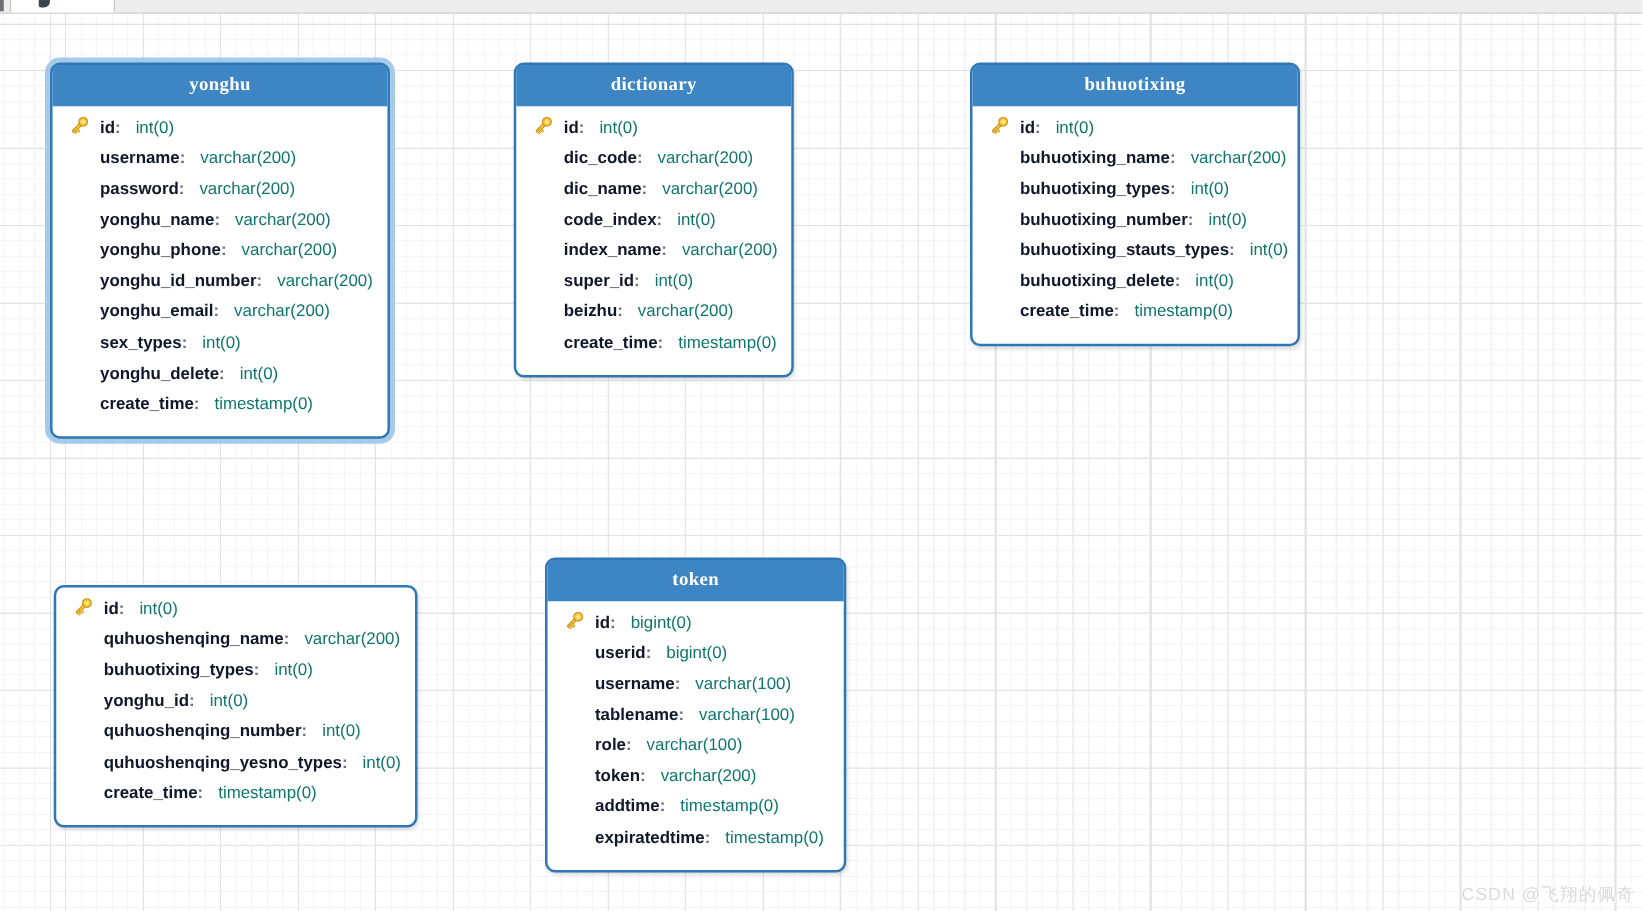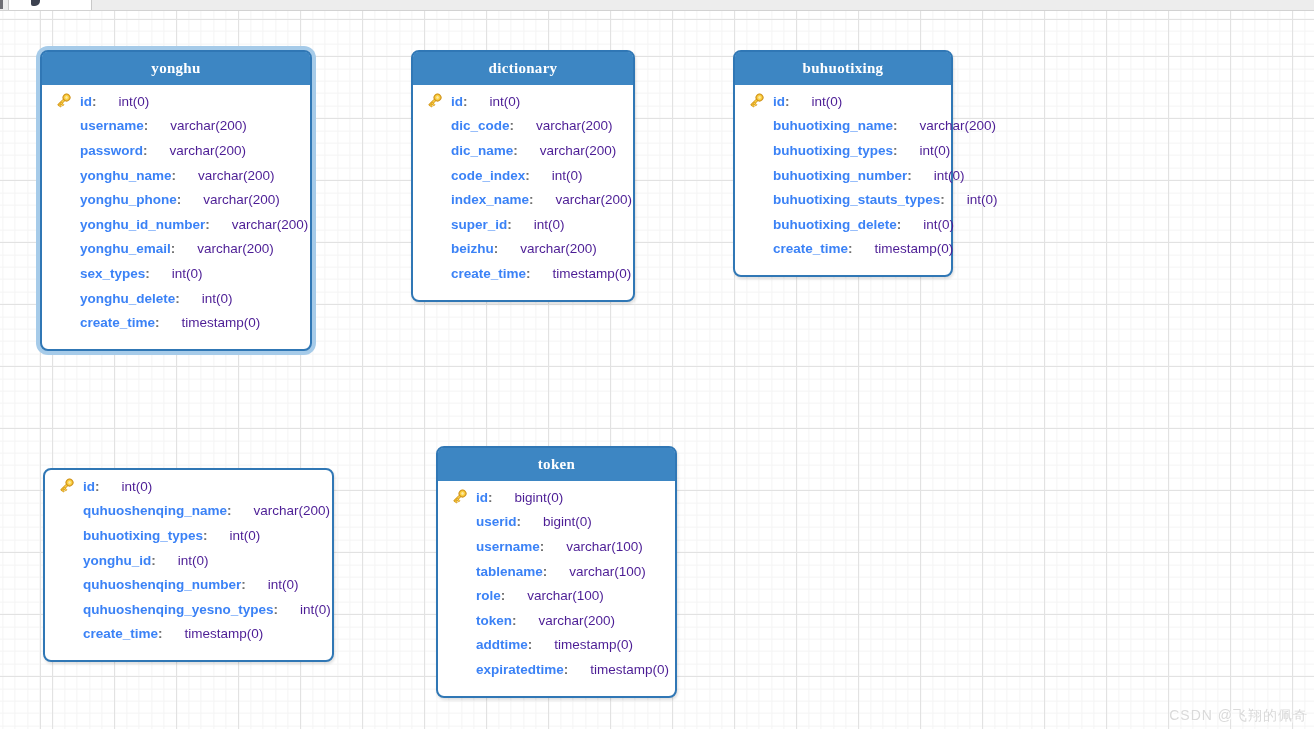--- a/index.html
+++ b/index.html
@@ -55,23 +55,23 @@
     letter-spacing:0.3px;
     font-family:Liberation Serif, serif;
   }
   .entity-rows{padding:4px 6px 14px 12px;}
   .field-row{
     height:24.6px;display:flex;align-items:center;
     font-size:13.5px;white-space:nowrap;
   }
   .key-icon{width:18px;height:18px;flex:0 0 18px;margin-right:8px;}
   .key-icon.hidden{visibility:hidden;}
-  .field-name{color:#3b82f6;font-weight:600;}
+  .field-name{color:#0f172a;font-weight:600;}
   .field-name::after{content:":";color:#6f6f6f;font-weight:600;}
-  .field-type{color:#4c1d95;margin-left:22px;font-weight:400;}
+  .field-type{color:#0f766e;margin-left:12px;font-weight:400;}
   
   .watermark{
     position:absolute;right:6px;bottom:4px;
     font-size:14px;color:#dadada;
     text-shadow:1px 1px 0 #ffffff;
     letter-spacing:1px;
     pointer-events:none;
     margin-top:12px;
   }
 </style>
@@ -324,21 +324,21 @@
         <rect x="8.2" y="13.6" width="3.4" height="1.5" rx="0.5" fill="#fbcf3f" stroke="#cf9118" stroke-width="0.7"></rect>
         <circle cx="9" cy="4" r="3.4" fill="#fbcf3f" stroke="#cf9118" stroke-width="1.1"></circle>
         <circle cx="9" cy="4" r="1.3" fill="#fde9a8"></circle>
       </g>
     </svg>
     <span class="field-name">create_time</span>
     <span class="field-type">timestamp(0)</span>
   </div>
         </div>
   </div>
-      <div class="entity" style="left: 733px; top: 40px; width: 220px;">
+      <div class="entity" style="left: 776px; top: 40px; width: 264px;">
     <div class="entity-title">buhuotixing</div>
     <div class="entity-rows">
           <div class="field-row">
     <svg class="key-icon" viewBox="0 0 18 18">
       <g transform="rotate(45 9 9)">
         <rect x="7.9" y="6.5" width="2.2" height="9" rx="1" fill="#fbcf3f" stroke="#cf9118" stroke-width="0.9"></rect>
         <rect x="8.2" y="11" width="4.2" height="1.6" rx="0.5" fill="#fbcf3f" stroke="#cf9118" stroke-width="0.7"></rect>
         <rect x="8.2" y="13.6" width="3.4" height="1.5" rx="0.5" fill="#fbcf3f" stroke="#cf9118" stroke-width="0.7"></rect>
         <circle cx="9" cy="4" r="3.4" fill="#fbcf3f" stroke="#cf9118" stroke-width="1.1"></circle>
         <circle cx="9" cy="4" r="1.3" fill="#fde9a8"></circle>

